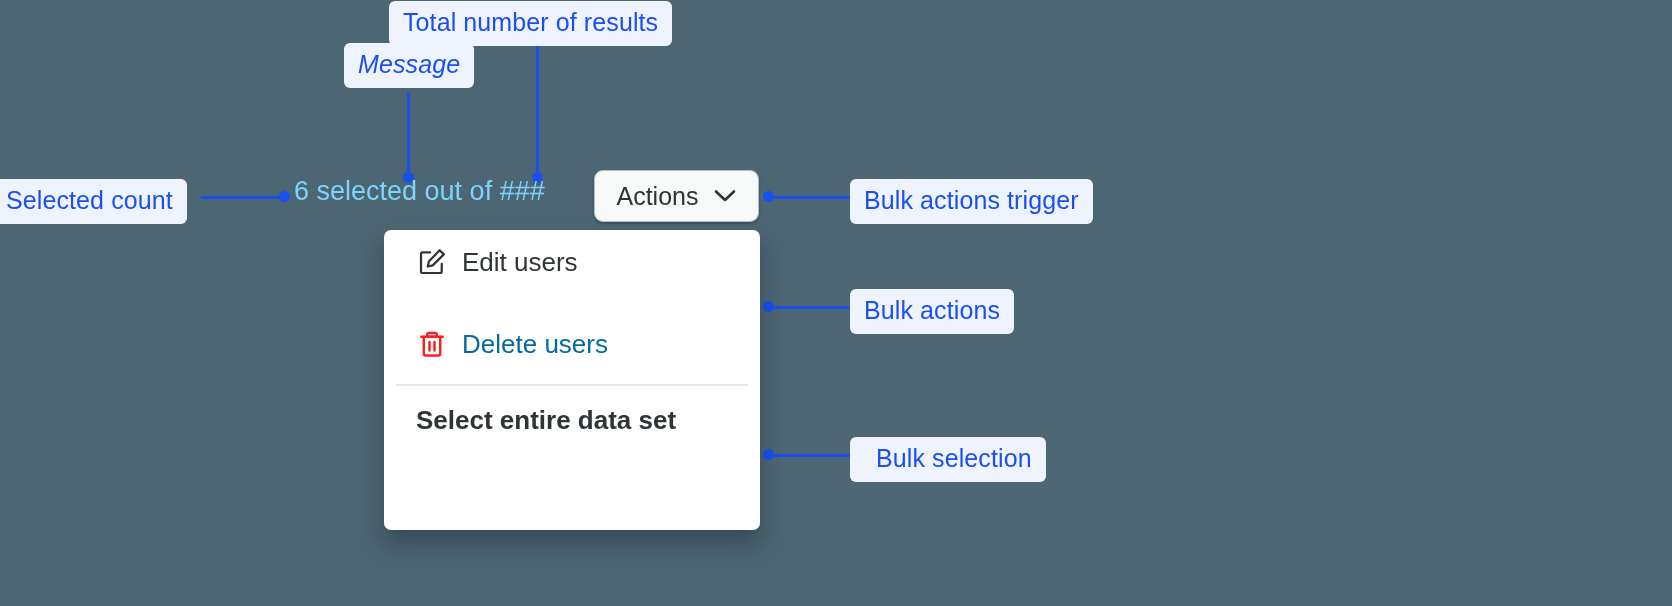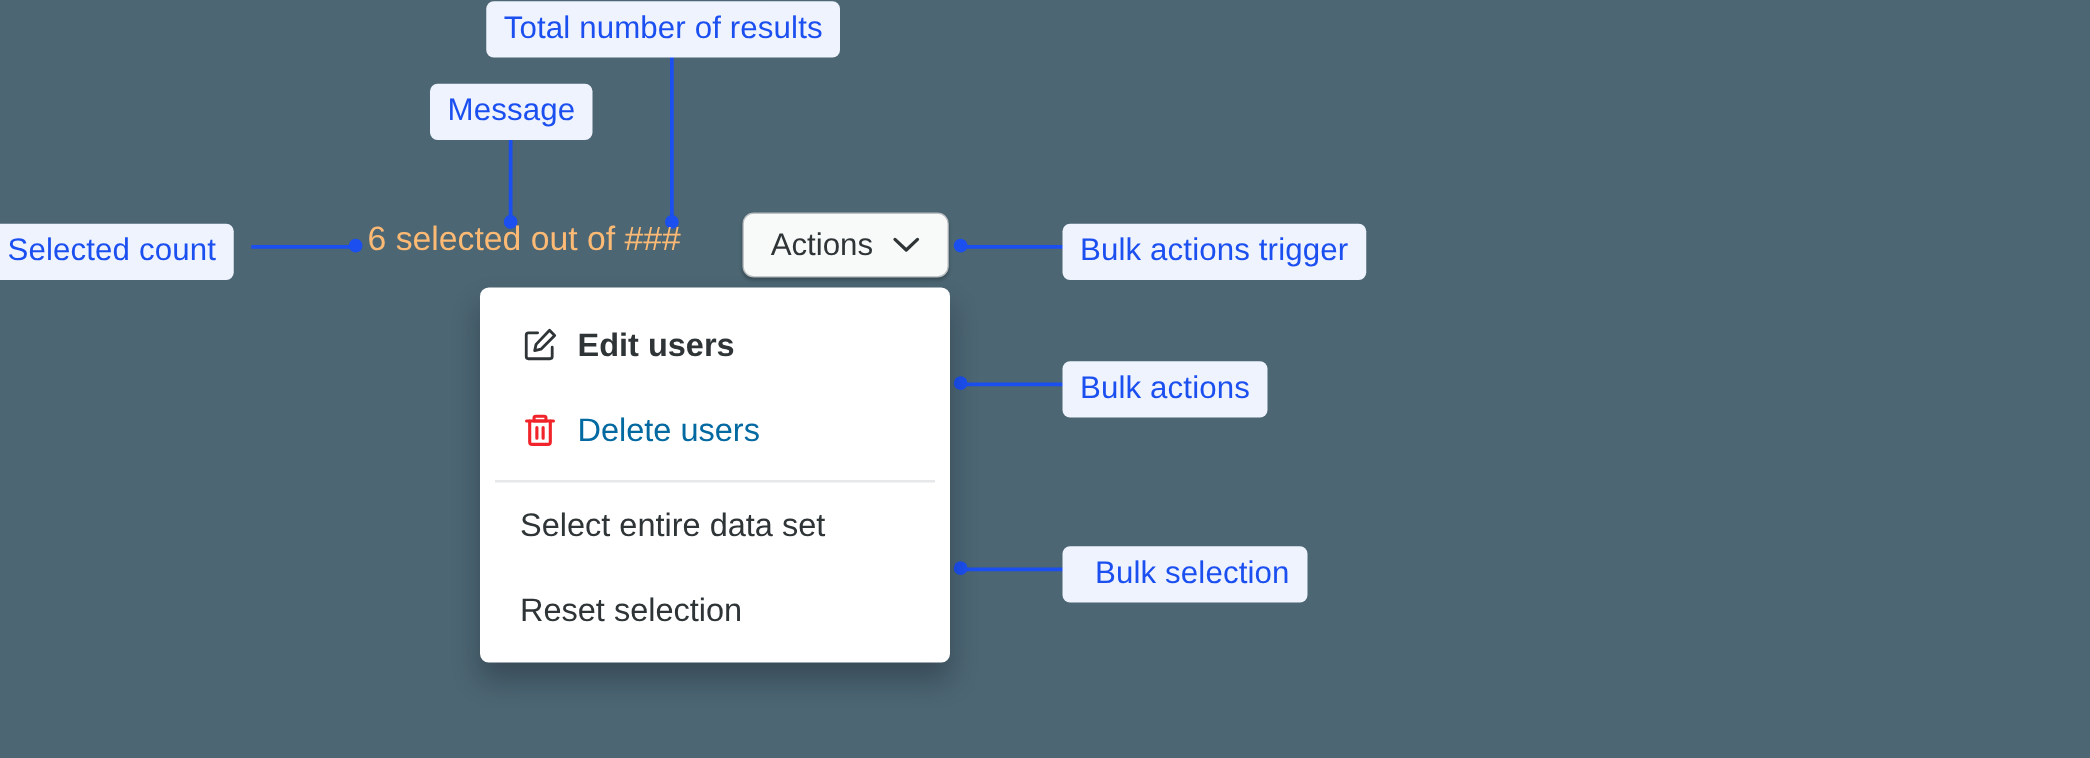--- a/index.html
+++ b/index.html
@@ -49,21 +49,21 @@
     border-radius: 50%;
     background: #1b4ff0;
   }
 
   
   .sel-message {
     position: absolute;
     left: 294px;
     top: 178px;
     font-size: 27px;
-    color: #fdba74;
+    color: #7dd3fc;
     line-height: 1;
     white-space: nowrap;
     font-family: "Liberation Sans", sans-serif;
   }
 
   
   .actions-btn {
     position: absolute;
     left: 594px;
     top: 170px;
@@ -120,21 +120,21 @@
     flex: 0 0 auto;
   }
   .menu-item .mi-text {
     font-size: 26px;
     line-height: 1;
     color: #2f3437;
     white-space: nowrap;
   }
   .menu-item.danger .mi-text { color: #0369a1; }
 
-  .menu-item.plain { padding-left: 32px; }
+  .menu-item.plain { padding-left: 32px; font-weight: bold; }
 
   .menu-divider {
     position: absolute;
     left: 12px;
     right: 12px;
     top: 154px;
     height: 2px;
     background: #e7e8ea;
   }
 </style>
@@ -167,21 +167,21 @@
     <span class="label">Actions</span>
     <span style="display:flex;">
       <svg class="chev" width="22" height="14" viewBox="0 0 22 14" fill="none" aria-hidden="true">
         <path d="M2 2.5 L11 11 L20 2.5" stroke="#2f3437" stroke-width="2.6" stroke-linecap="round" stroke-linejoin="round"></path>
       </svg>
     </span>
   </div>
 
   <div class="menu">
 
-    <div class="menu-item" style="top:18px;font-weight:bold;">
+    <div class="menu-item" style="top:4px;">
       <span class="mi-icon">
         <svg width="30" height="30" viewBox="0 0 24 24" fill="none" aria-hidden="true">
           <path d="M10.5 4.2 H4.6 A1.4 1.4 0 0 0 3.2 5.6 V19.4 A1.4 1.4 0 0 0 4.6 20.8 H18.4 A1.4 1.4 0 0 0 19.8 19.4 V13.4" stroke="#2f3437" stroke-width="1.8" stroke-linecap="round" stroke-linejoin="round"></path>
           <path d="M18.1 2.6 L21.4 5.9 L12.6 14.7 L8.6 15.6 L9.5 11.6 Z" stroke="#2f3437" stroke-width="1.8" stroke-linecap="round" stroke-linejoin="round"></path>
         </svg>
       </span>
       <span class="mi-text">Edit users</span>
     </div>
 
     <div class="menu-item danger" style="top:86px;">
@@ -195,29 +195,26 @@
       </span>
       <span class="mi-text">Delete users</span>
     </div>
 
     <div class="menu-divider"></div>
 
     <div class="menu-item plain" style="top:162px;">
       <span class="mi-text">Select entire data set</span>
     </div>
 
-    <div class="menu-item plain" style="top:230px;">
-      <span class="mi-text">Reset selection</span>
-    </div>
 
   </div>
 
   <div class="callout" style="left:389px; top:1px;">Total number of results</div>
 
-  <div class="callout" style="left:344px; top:67px;">Message</div>
+  <div class="callout" style="left:344px; top:43px;font-style:italic;">Message</div>
 
   <div class="callout" style="left:-8px; top:179px;">Selected count</div>
 
   <div class="callout" style="left:850px; top:289px;">Bulk actions</div>
 
   <div class="callout" style="left:850px; top:179px;">Bulk actions trigger</div>
 
   <div class="callout" style="left:850px; top:437px;padding-left:26px;">Bulk selection</div>
 
 </div>

